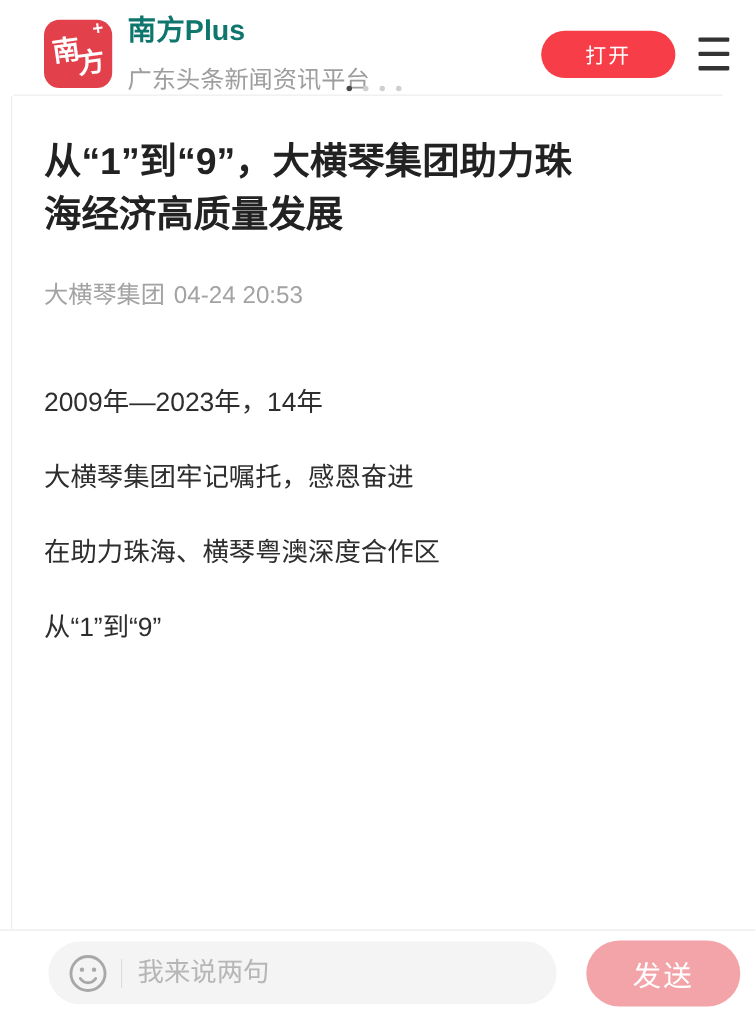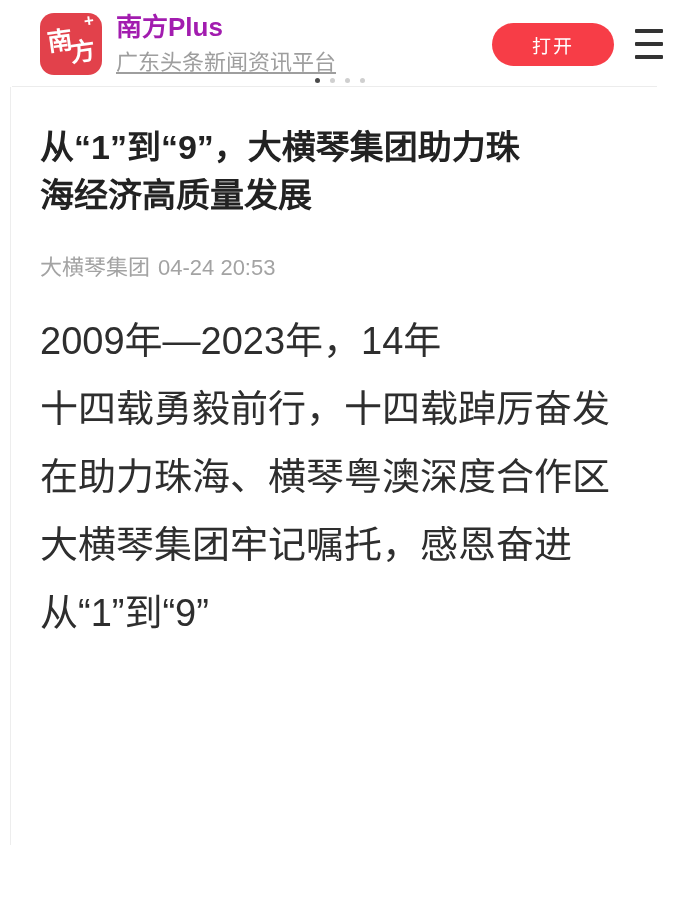--- a/index.html
+++ b/index.html
@@ -47,30 +47,29 @@
     color: #fff;
     font-weight: 700;
   }
   .logo-char-top   { position: absolute; left: 8px;  top: 6px;    font-size: 25px; }
   .logo-char-bottom{ position: absolute; right: 8px; bottom: 6px; font-size: 25px; }
   .logo-plus       { position: absolute; right: 5px; top: 1px;    font-size: 17px; }
   .banner-text { margin-left: 14px; flex: 1 1 auto; min-width: 0; }
   .app-name {
     font-size: 26px;
     font-weight: 700;
-    color: #a21caf;
+    color: #0f766e;
     line-height: 32px;
   }
   .app-tagline {
     font-size: 22px;
     color: #9e9e9e;
     line-height: 28px;
-    margin-top: 6px;
+    margin-top: 16px;
     white-space: nowrap;
-    text-decoration: underline;
   }
   .open-button {
     flex: 0 0 auto;
     width: 122px; height: 43px;
     border: none;
     border-radius: 22px;
     background: var(--accent-red, #f73d47);
     color: #fff;
     font-size: 19px;
     font-family: Liberation Sans, sans-serif;
@@ -116,25 +115,25 @@
     line-height: 48px;
     font-weight: 700;
     color: #222;
     white-space: pre-line;
     margin-bottom: 36px;
   }
   .article-byline {
     font-size: 22px;
     line-height: 26px;
     color: #a3a3a3;
-    margin-bottom: 40px;
+    margin-bottom: 65px;
   }
   .byline-author { margin-right: 8px; }
   .article-body p {
-    font-size: 38px;
+    font-size: 24px;
     line-height: 41px;
     color: #2e2e2e;
     margin: 0 0 27px 0;
     white-space: pre-line;
   }
 
   
   .comment-bar {
     position: absolute;
     left: 0; right: 0; bottom: 0;
@@ -225,21 +224,33 @@
   <div class="content-edge-line"></div>
 
   <main class="article">
     <h1 class="article-title">从“1”到“9”，大横琴集团助力珠
 海经济高质量发展</h1>
     <div class="article-byline">
       <span class="byline-author">大横琴集团</span><span class="byline-time">04-24 20:53</span>
     </div>
     <div class="article-body">
       <p>2009年—2023年，14年</p>
-      <p>十四载勇毅前行，十四载踔厉奋发</p>
+      <p>大横琴集团牢记嘱托，感恩奋进</p>
       <p>在助力珠海、横琴粤澳深度合作区</p>
-      <p>大横琴集团牢记嘱托，感恩奋进</p>
       <p>从“1”到“9”</p>
     </div>
   </main>
 
+  <footer class="comment-bar">
+    <div class="comment-pill">
+      <svg class="emoji-icon" viewBox="0 0 36 36" fill="none">
+        <circle cx="18" cy="18" r="15.5" stroke="#a8a8a8" stroke-width="2.6"></circle>
+        <circle cx="12.5" cy="14.5" r="2" fill="#a8a8a8"></circle>
+        <circle cx="23.5" cy="14.5" r="2" fill="#a8a8a8"></circle>
+        <path d="M11 22.5c1.8 2.6 4.2 3.9 7 3.9s5.2-1.3 7-3.9" stroke="#a8a8a8" stroke-width="2.6" stroke-linecap="round"></path>
+      </svg>
+      <span class="pill-divider"></span>
+      <input class="comment-input" type="text" placeholder="我来说两句" style="">
+    </div>
+    <button class="send-button">发送</button>
+  </footer>
 
 </div>
 
 </body></html>

